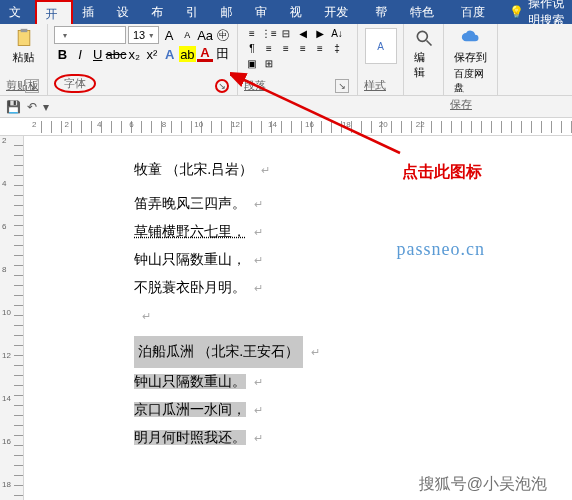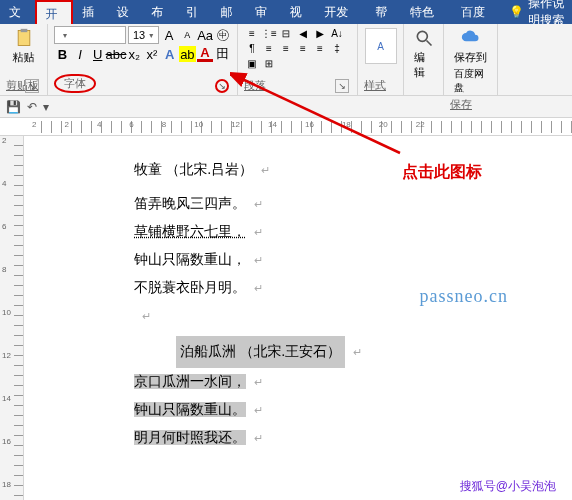--- a/index.html
+++ b/index.html
@@ -22,26 +22,26 @@
   .qat { background: #f3f3f3; height: 22px; border-bottom: 1px solid #d4d4d4; display: flex; align-items: center; gap: 6px; padding: 0 6px; }
   .qat span { color: #555; cursor: pointer; }
   .ruler { height: 18px; background: #fff; border-bottom: 1px solid #d4d4d4; position: relative; overflow: hidden; font-size: 8px; color: #555; }
   .ruler-h { position: absolute; left: 32px; right: 0; top: 3px; height: 12px; background: repeating-linear-gradient(to right, transparent 0, transparent 9px, #999 9px, #999 10px); }
   .doc-area { display: flex; height: calc(500px - 24px - 72px - 22px - 18px); background: #fff; }
   .ruler-v { width: 24px; border-right: 1px solid #d4d4d4; background: #f3f3f3; background-image: repeating-linear-gradient(to bottom, transparent 0, transparent 9px, #999 9px, #999 10px); background-position: 14px 0; background-size: 10px 10px; background-repeat: repeat-y; position: relative; }
   .page { flex: 1; background: #fff; padding: 20px 60px 0 110px; position: relative; font-family: SimSun, serif; font-size: 14px; line-height: 2; }
   .poem-title { margin-bottom: 6px; }
   .poem-line { }
   .ret { color: #aaa; font-size: 11px; margin-left: 8px; }
-  .watermark { position: absolute; color: #5b9bd5; font-size: 18px; top: 95px; right: 64px; letter-spacing: 1px; margin-top: 47px; }
+  .watermark { position: absolute; color: #5b9bd5; font-size: 18px; top: 95px; right: 87px; letter-spacing: 1px; }
   .callout { position: absolute; color: #d00; font-weight: bold; font-size: 16px; top: 20px; right: 90px; }
   .arrow-svg { position: absolute; top: 68px; left: 230px; pointer-events: none; }
   .sel { background: #c8c8c8; display: inline; }
-  .sel-block { background: #c8c8c8; margin-top: 6px; padding: 2px 4px; display:inline-block;margin-left:42px;}
-  .footer-wm { position: absolute; bottom: 4px; right: 12px; color: #6d28d9; font-size: 12px; background: rgba(255,255,255,0.7); padding: 1px 4px;}
+  .sel-block { background: #c8c8c8; margin-top: 6px; padding: 2px 4px; display:inline-block;}
+  .footer-wm { position: absolute; bottom: 4px; right: 21px; color: #737373; font-size: 16px; background: rgba(255,255,255,0.7); padding: 1px 4px;}
   .para-btns { display: flex; flex-wrap: wrap; gap: 1px; width: 110px;}
   .para-btns span { width: 16px; height: 14px; display:inline-flex; align-items:center; justify-content:center; font-size:10px; cursor:pointer;}
   .circle-font { border: 2px solid #d00; border-radius: 50%/60%; padding: 0 8px; display:inline-block;}
   .circle-launch { border: 2px solid #d00; border-radius: 50%; padding: 1px;}
   .ruler-nums { position:absolute; left:32px; top:2px; display:flex; gap:28px; color:#777;}
   .styles-box { width: 32px; height: 36px; border:1px solid #ccc; background:#fff; font-size:10px; display:flex; align-items:center; justify-content:center; text-align:center; line-height:1.1;}
   .sidebar-nums { position:absolute; left:2px; top:0; display:flex; flex-direction:column; gap:34px; font-size:8px; color:#666;}
 </style>
 </head>
 <body>
@@ -215,22 +215,22 @@
     <div class="watermark">passneo.cn</div>
 
     <div class="poem-title"><span>牧童   （北宋.吕岩）</span><span class="ret">↵</span></div>
     <div class="poem-line"><span>笛弄晚风三四声。</span><span class="ret">↵</span></div>
     <div class="poem-line"><span style="text-decoration:underline dotted">草铺横野六七里，</span><span class="ret">↵</span></div>
     <div class="poem-line"><span>钟山只隔数重山，</span><span class="ret">↵</span></div>
     <div class="poem-line"><span>不脱蓑衣卧月明。</span><span class="ret">↵</span></div>
     <div class="poem-line"><span class="ret">↵</span></div>
 
     <div><span class="sel-block">泊船瓜洲   （北宋.王安石）</span><span class="ret">↵</span></div>
+    <div class="poem-line"><span class="sel">钟山只隔数重山。</span><span class="ret">↵</span></div>
     <div class="poem-line"><span class="sel">京口瓜洲一水间，</span><span class="ret">↵</span></div>
-    <div class="poem-line"><span class="sel">钟山只隔数重山。</span><span class="ret">↵</span></div>
     <div class="poem-line"><span class="sel">明月何时照我还。</span><span class="ret">↵</span></div>
   </div>
 </div>
 
 <svg class="arrow-svg" width="200" height="100">
   <defs>
       <marker id="ah" markerWidth="10" markerHeight="10" refX="2" refY="3" orient="auto">
         <path d="M0,0 L0,6 L8,3 z" fill="#d00"></path>
       </marker>
     </defs>

